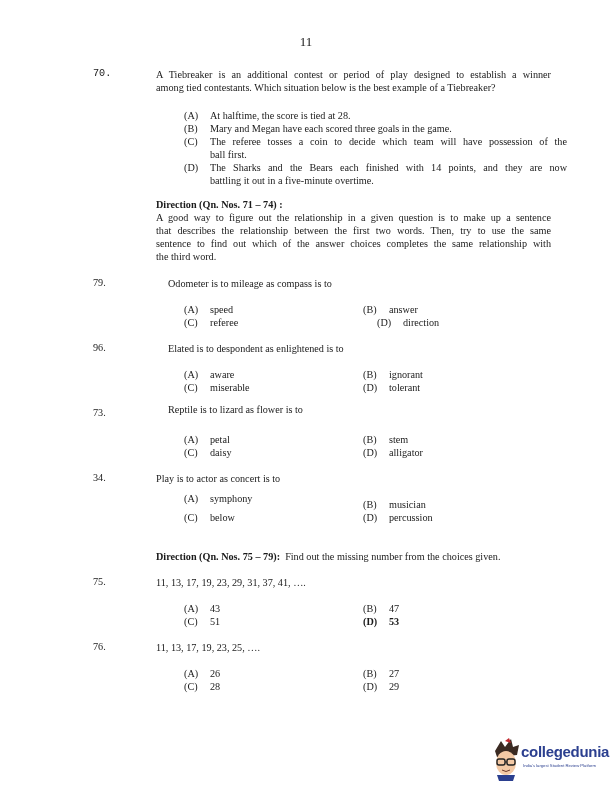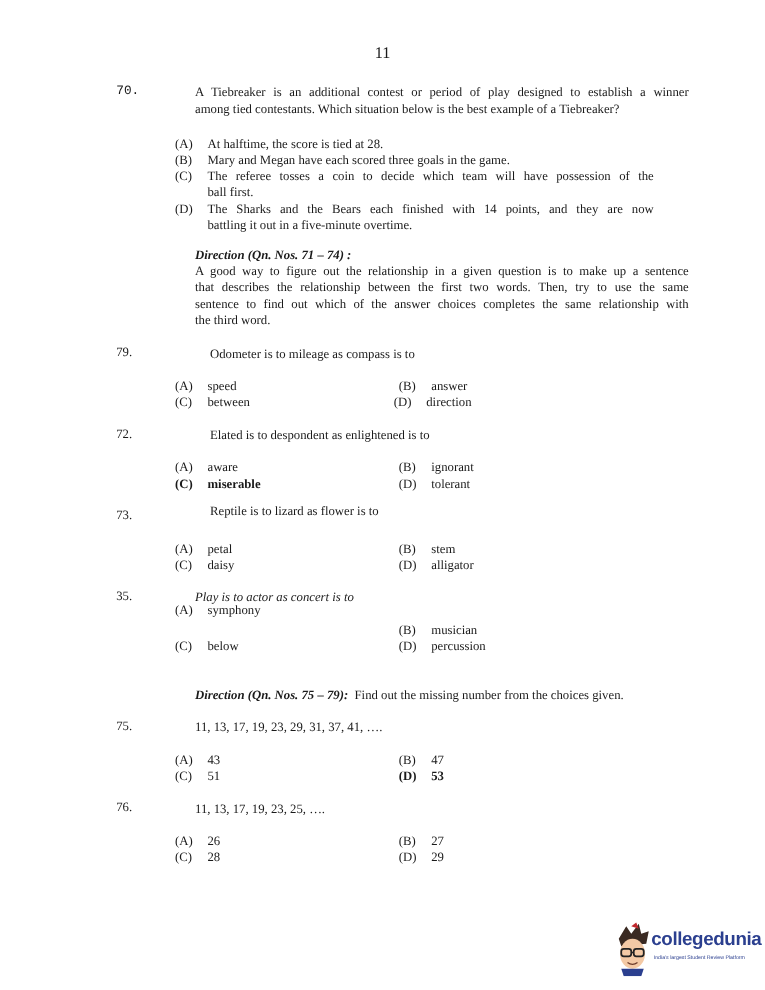--- a/index.html
+++ b/index.html
@@ -5,23 +5,23 @@
   html, body { margin: 0; padding: 0; }
   body {
     width: 612px; height: 792px; background: #ffffff; position: relative; overflow: hidden;
     font-family: "Liberation Serif", "DejaVu Serif", serif; color: #1a1a1a; font-size: 10.2px;
   }
   .abs { position: absolute; }
   .page-num { left: 0; width: 612px; top: 34px; text-align: center; font-size: 13px; }
   .qnum { position: absolute; left: 93px; font-size: 10.2px; }
   .line { position: absolute; white-space: nowrap; line-height: 13px; margin-left: 28px; }
   .just { white-space: normal; text-align: justify; text-align-last: justify; }
-  .opt { position: absolute; white-space: nowrap; line-height: 13px; }
+  .opt { position: absolute; white-space: nowrap; line-height: 13px; margin-left: 44px; }
   .opt .lbl { display: inline-block; width: 26px; }
-  b { font-weight: bold; font-style: italic; }
+  b { font-weight: bold; }
   .logo { position: absolute; left: 491px; top: 737px; width: 115px; height: 46px; }
   .logo-word { position: absolute; left: 30px; top: 6px; font-family: "Liberation Sans", sans-serif; font-size: 15px; color: #2b3f8f; font-weight: bold; letter-spacing: -0.3px; }
   .logo-tag { position: absolute; left: 32px; top: 26px; font-family: "Liberation Sans", sans-serif; font-size: 4.2px; color: #2b3f8f; white-space: nowrap; }
 </style>
 </head>
 <body>
 
 <div class="abs page-num">11</div>
 
 <div>
@@ -43,46 +43,46 @@
   <div class="line just" style="left:128px; width:395px; top:224px;">that describes the relationship between the first two words. Then, try to use the same</div>
   <div class="line just" style="left:128px; width:395px; top:237px;">sentence to find out which of the answer choices completes the same relationship with</div>
   <div class="line" style="left:128px; top:250px;">the third word.</div>
 </div>
 
 <div>
   <span class="qnum" style="top:277px;">79.</span>
   <div class="line" style="left:140px; top:277px;">Odometer is to mileage as compass is to</div>
   <div class="opt" style="left:140px; top:303px;"><span class="lbl">(A)</span><span>speed</span></div>
   <div class="opt" style="left:319px; top:303px;"><span class="lbl">(B)</span><span>answer</span></div>
-  <div class="opt" style="left:140px; top:316px;"><span class="lbl">(C)</span><span>between</span></div>
-  <div class="opt" style="left:315px; top:316px;"><span class="lbl">(D)</span><span>direction</span></div>
+  <div class="opt" style="left:140px; top:316px;"><span class="lbl">(C)</span><span>referee</span></div>
+  <div class="opt" style="left:333px; top:316px;"><span class="lbl">(D)</span><span>direction</span></div>
 </div>
 
 <div>
-  <span class="qnum" style="top:342px;">72.</span>
+  <span class="qnum" style="top:342px;">96.</span>
   <div class="line" style="left:140px; top:342px;">Elated is to despondent as enlightened is to</div>
   <div class="opt" style="left:140px; top:368px;"><span class="lbl">(A)</span><span>aware</span></div>
   <div class="opt" style="left:319px; top:368px;"><span class="lbl">(B)</span><span>ignorant</span></div>
-  <div class="opt" style="left:140px; top:381px;font-weight:bold;"><span class="lbl">(C)</span><span>miserable</span></div>
+  <div class="opt" style="left:140px; top:381px;"><span class="lbl">(C)</span><span>miserable</span></div>
   <div class="opt" style="left:319px; top:381px;"><span class="lbl">(D)</span><span>tolerant</span></div>
 </div>
 
 <div>
   <span class="qnum" style="top:407px;">73.</span>
   <div class="line" style="left:140px; top:403px;">Reptile is to lizard as flower is to</div>
   <div class="opt" style="left:140px; top:433px;"><span class="lbl">(A)</span><span>petal</span></div>
   <div class="opt" style="left:319px; top:433px;"><span class="lbl">(B)</span><span>stem</span></div>
   <div class="opt" style="left:140px; top:446px;"><span class="lbl">(C)</span><span>daisy</span></div>
   <div class="opt" style="left:319px; top:446px;"><span class="lbl">(D)</span><span>alligator</span></div>
 </div>
 
 <div>
-  <span class="qnum" style="top:472px;">35.</span>
-  <div class="line" style="left:128px; top:472px;font-style:italic;">Play is to actor as concert is to</div>
-  <div class="opt" style="left:140px; top:482px;"><span class="lbl">(A)</span><span>symphony</span></div>
+  <span class="qnum" style="top:472px;">34.</span>
+  <div class="line" style="left:128px; top:472px;">Play is to actor as concert is to</div>
+  <div class="opt" style="left:140px; top:492px;"><span class="lbl">(A)</span><span>symphony</span></div>
   <div class="opt" style="left:319px; top:498px;"><span class="lbl">(B)</span><span>musician</span></div>
   <div class="opt" style="left:140px; top:511px;"><span class="lbl">(C)</span><span>below</span></div>
   <div class="opt" style="left:319px; top:511px;"><span class="lbl">(D)</span><span>percussion</span></div>
 </div>
 
 <div class="line" style="left:128px; top:550px;">
   <b>Direction (Qn. Nos. 75 – 79):</b>&nbsp;&nbsp;<span>Find out the missing number from the choices given.</span>
 </div>
 
 <div>

